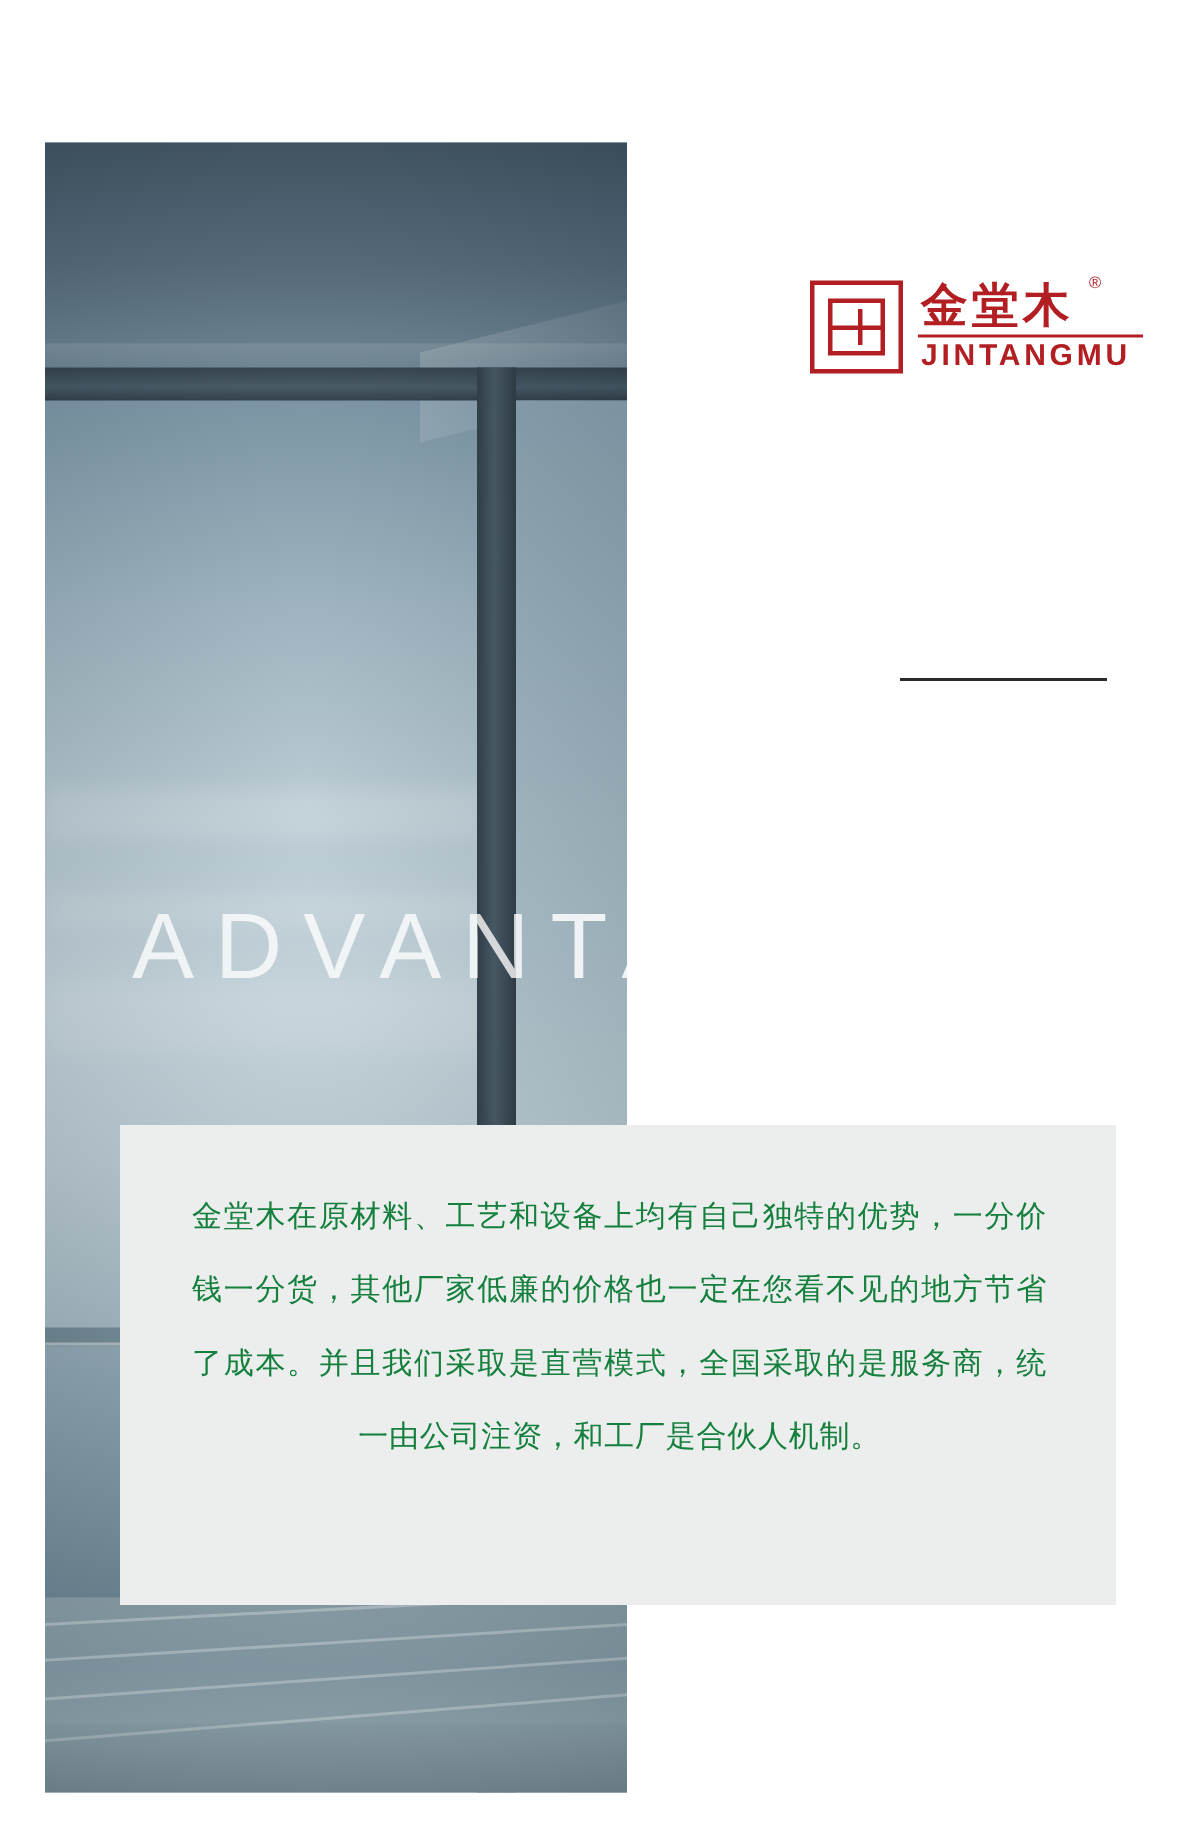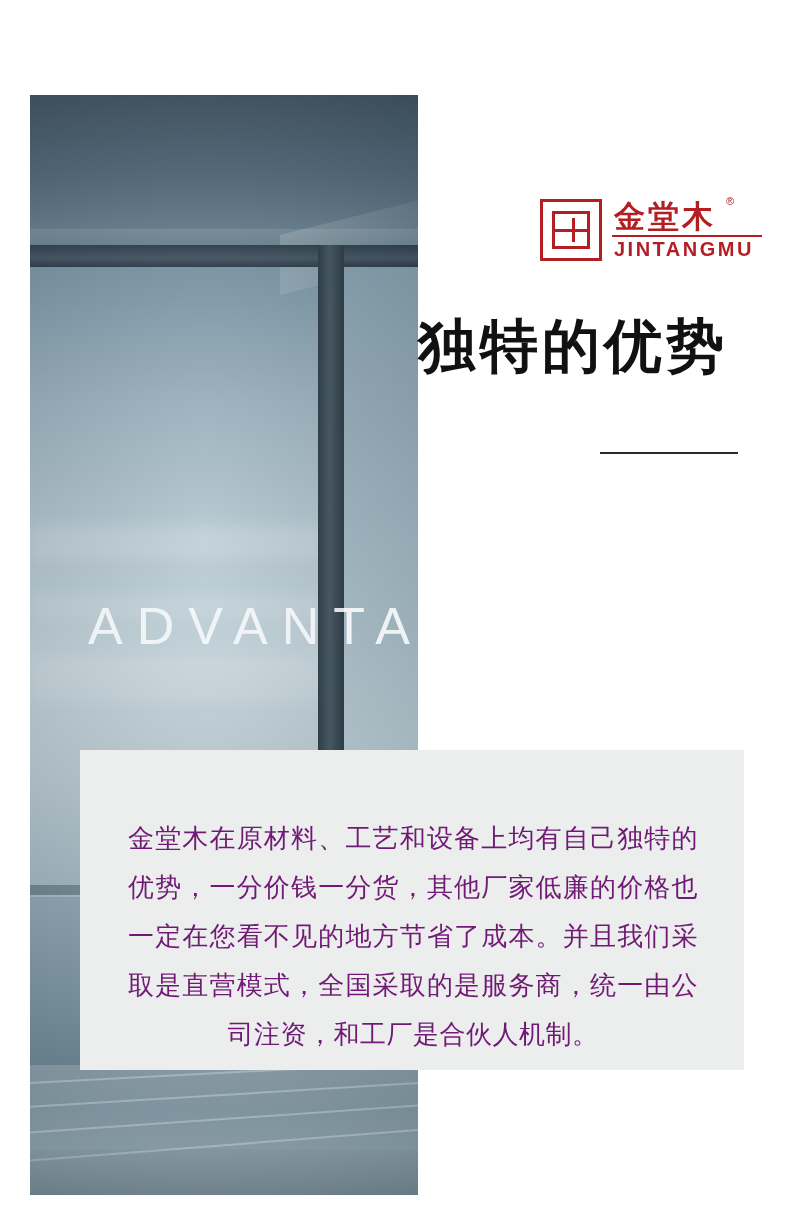--- a/index.html
+++ b/index.html
@@ -206,40 +206,39 @@
     background: radial-gradient(ellipse at 45% 40%, rgba(255,255,255,0.06) 0%, rgba(20,35,45,0.18) 100%);
     pointer-events: none;
   }
 
   
   .watermark {
     position: absolute;
     left: 88px;
     top: 596px;
     width: 700px;
-    font-size: 52px;
+    font-size: 62px;
     letter-spacing: 14px;
     font-weight: 400;
     color: rgba(255,255,255,0.78);
     mix-blend-mode: screen;
     white-space: nowrap;
     font-family: "Liberation Sans", sans-serif;
   }
   .watermark .wm-tail {
     color: rgba(228,228,228,0.95);
   }
 
   
   .logo-block {
     position: absolute;
     left: 540px;
     top: 185px;
     width: 200px;
     height: 78px;
-    margin-top: 12px;
   }
   .logo-mark {
     position: absolute;
     left: 0; top: 2px;
     width: 62px;
     height: 62px;
     border: 3px solid #b31e23;
     box-sizing: border-box;
     background: #ffffff;
   }
@@ -329,25 +328,25 @@
     position: absolute;
     left: 80px;
     top: 750px;
     width: 664px;
     height: 320px;
     background: #eceded;
   }
   .copy-text {
     position: absolute;
     left: 48px;
-    top: 64px;
+    top: 36px;
     width: 570px;
-    font-size: 26px;
+    font-size: 20px;
     line-height: 49px;
-    color: #701a75;
+    color: #15803d;
     letter-spacing: 0.5px;
     text-align: justify;
     text-align-last: center;
     font-family: "DejaVu Sans", sans-serif;
   }
 </style>
 </head>
 <body>
 
 <div class="page">
@@ -386,20 +385,19 @@
       <div class="logo-mark-inner"></div>
       <div class="logo-mark-bar"></div>
       <div class="logo-mark-v"></div>
     </div>
     <div class="logo-cn">金堂木</div>
     <div class="logo-reg">®</div>
     <div class="logo-underline"></div>
     <div class="logo-en">JINTANGMU</div>
   </div>
 
-  <div class="heading">独特的优势</div>
   <div class="heading-rule"></div>
 
   <div class="copy-card">
     <div class="copy-text">金堂木在原材料、工艺和设备上均有自己独特的优势，一分价钱一分货，其他厂家低廉的价格也一定在您看不见的地方节省了成本。并且我们采取是直营模式，全国采取的是服务商，统一由公司注资，和工厂是合伙人机制。</div>
   </div>
 
 </div>
 
 </body></html>

